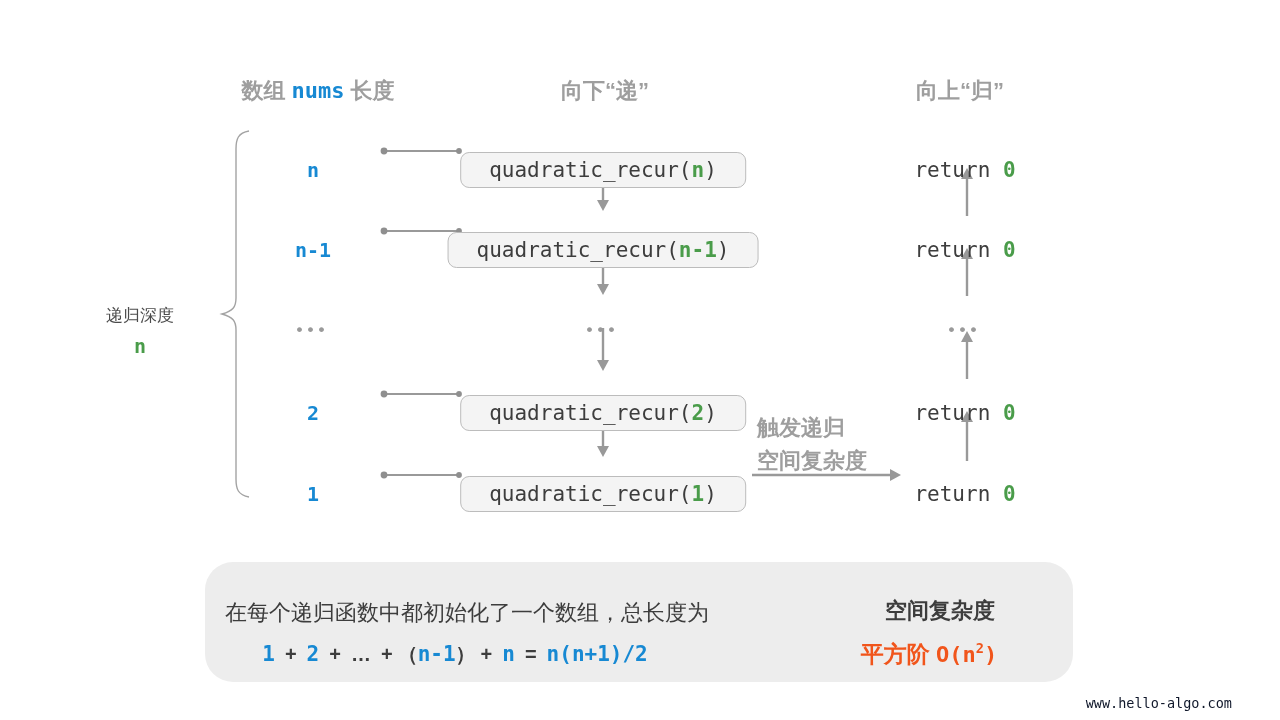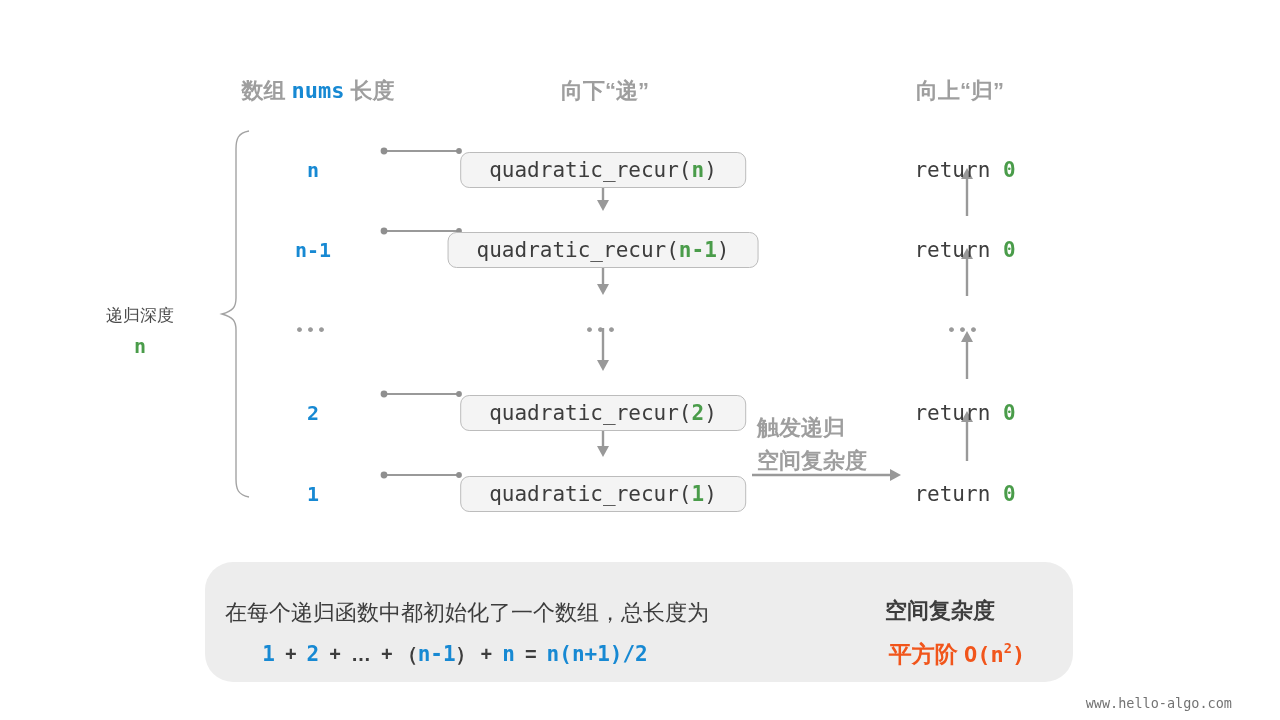--- a/index.html
+++ b/index.html
@@ -30,21 +30,21 @@
   .s-line2{white-space:nowrap;text-align:right;}
   .f-b{color:#1789d3;font-family:"DejaVu Sans Mono","Liberation Mono",monospace;
        font-weight:700;font-size:21px;margin:0 5px;}
   .f-d{color:#3d3d3d;font-weight:700;font-size:20px;margin:0 5px;}
   .f-p{color:#3d3d3d;font-weight:700;font-size:20px;margin:0;}
   .s-title{font-size:22px;font-weight:700;color:#3d3d3d;white-space:nowrap;}
   .s-orange{font-size:23px;font-weight:700;color:#f1551b;white-space:nowrap;}
   .s-orange .code{font-size:22px;}
   .s-orange sup{font-size:0.62em;}
   .wm{font-family:"DejaVu Sans Mono","Liberation Mono",monospace;
-      font-size:13.5px;color:#737373;white-space:nowrap;}
+      font-size:13.5px;color:#0f172a;white-space:nowrap;}
 </style>
 </head>
 <body>
 
 <div class="canvas">
 
   <svg class="overlay" width="1280" height="720" viewBox="0 0 1280 720">
 
     <path d="M 249 131 C 238 133 236 139 236 149 L 236 298 C 236 307 233 311 222 314 C 233 317 236 321 236 330 L 236 479 C 236 489 238 495 249 497" fill="none" stroke="#a3a3a3" stroke-width="1.4"></path>
 
@@ -128,17 +128,17 @@
 
   <div class="abs center annot" style="left:812px;top:425px">
     <div>触发递归</div>
     <div>空间复杂度</div>
   </div>
 
   <div class="abs summary">
     <div class="abs center s-line1" style="left:262px;top:32px">在每个递归函数中都初始化了一个数组，总长度为</div>
     <div class="abs center s-line2" style="left:250px;top:73px"><span class="f-b">1</span><span class="f-d">+</span><span class="f-b">2</span><span class="f-d">+</span><span class="f-d">…</span><span class="f-d">+</span><span class="f-p">（</span><span class="f-b" style="margin:0">n-1</span><span class="f-p">）</span><span class="f-d">+</span><span class="f-b">n</span><span class="f-d">=</span><span class="f-b">n(n+1)/2</span></div>
     <div class="abs center s-title" style="left:735px;top:30px">空间复杂度</div>
-    <div class="abs center s-orange" style="left:752px;top:73px"><span>平方阶</span>&nbsp;<span class="code"><span>O(n</span><sup>2</sup><span>)</span></span></div>
+    <div class="abs center s-orange" style="left:724px;top:73px"><span>平方阶</span>&nbsp;<span class="code"><span>O(n</span><sup>2</sup><span>)</span></span></div>
   </div>
 
   <div class="abs wm" style="right:48px;top:676px">www.hello-algo.com</div>
 </div>
 
 </body></html>

